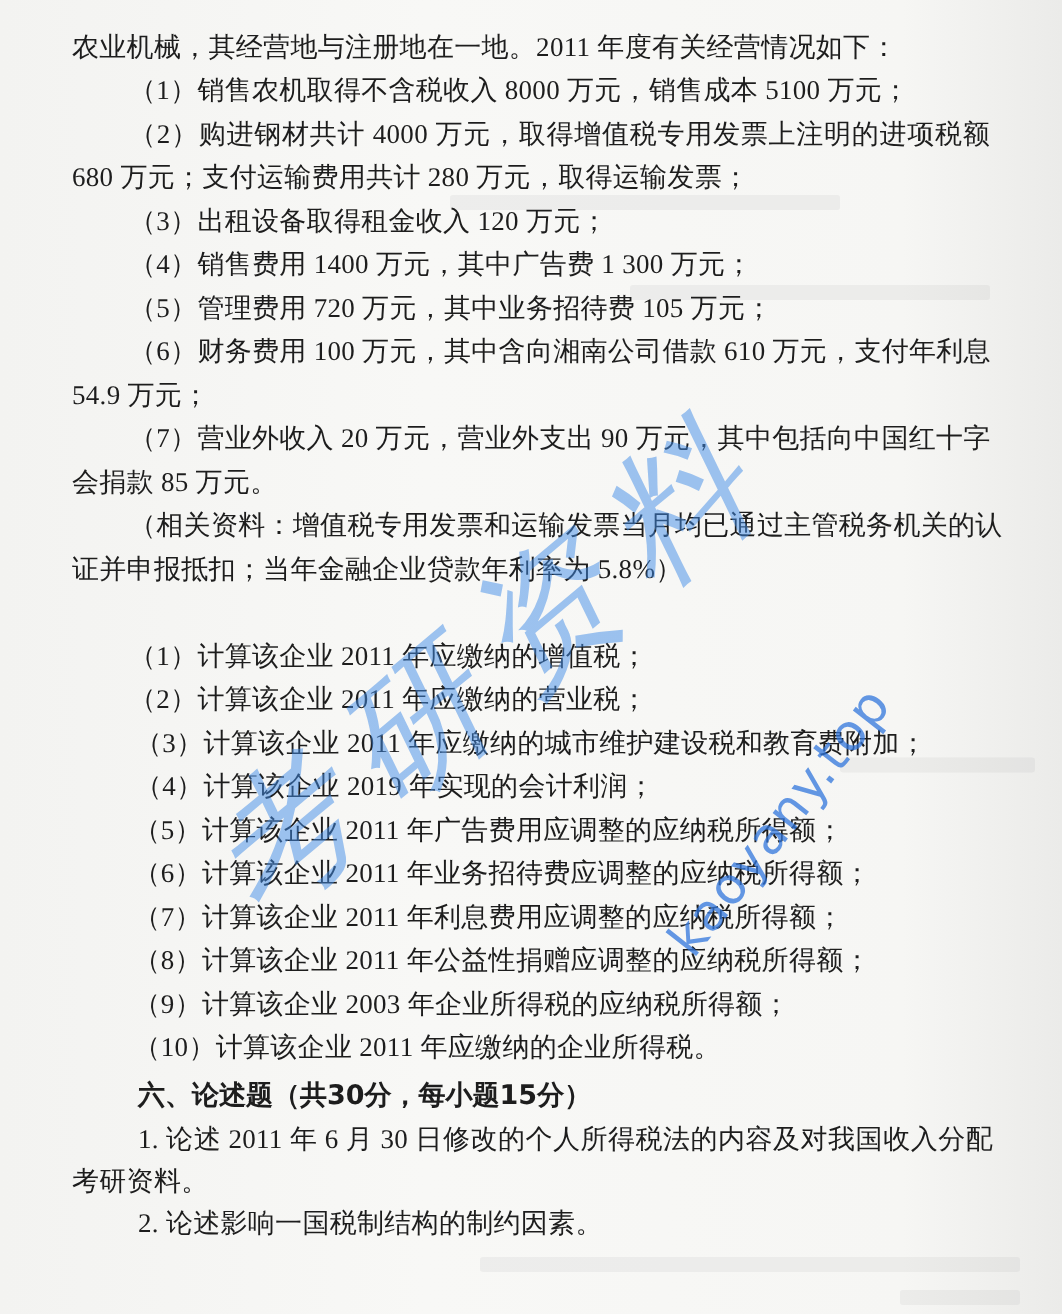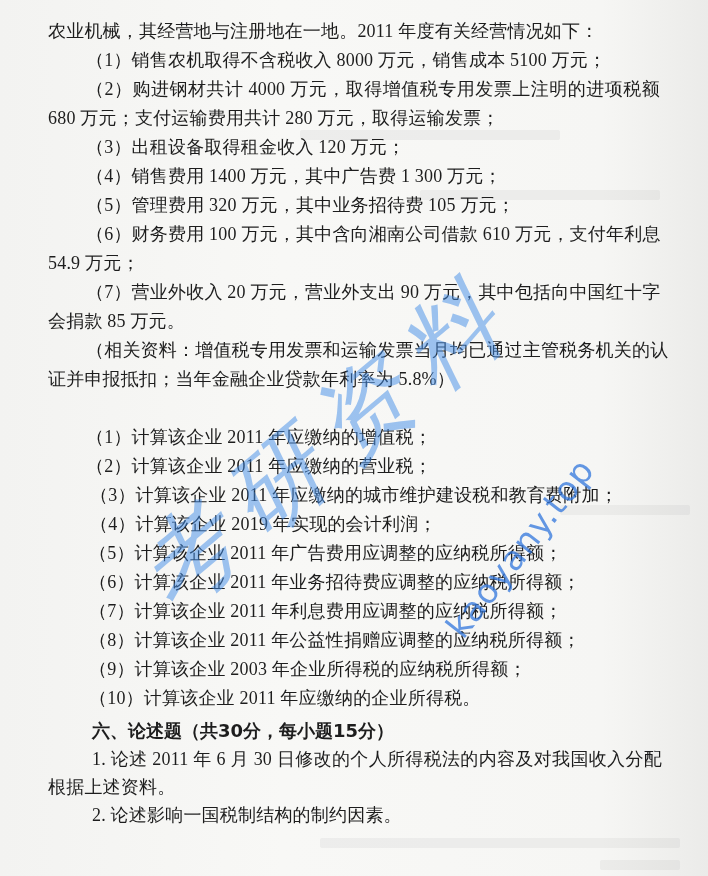--- a/index.html
+++ b/index.html
@@ -88,21 +88,21 @@
   </div>
 
   <div>
     <div class="line" style="left:86px;top:46px;">（1）销售农机取得不含税收入 8000 万元，销售成本 5100  万元；</div>
 
     <div class="line just" style="left:86px;top:75px;">（2）购进钢材共计 4000 万元，取得增值税专用发票上注明的进项税额</div>
     <div class="line" style="left:48px;top:104px;">680 万元；支付运输费用共计 280 万元，取得运输发票；</div>
 
     <div class="line" style="left:86px;top:133px;">（3）出租设备取得租金收入 120 万元；</div>
     <div class="line" style="left:86px;top:162px;">（4）销售费用 1400 万元，其中广告费 1 300 万元；</div>
-    <div class="line" style="left:86px;top:191px;">（5）管理费用 320 万元，其中业务招待费 105 万元；</div>
+    <div class="line" style="left:86px;top:191px;">（5）管理费用 720 万元，其中业务招待费 105 万元；</div>
 
     <div class="line just" style="left:86px;top:220px;">（6）财务费用 100 万元，其中含向湘南公司借款 610 万元，支付年利息</div>
     <div class="line" style="left:48px;top:249px;">54.9 万元；</div>
 
     <div class="line just" style="left:86px;top:278px;">（7）营业外收入 20 万元，营业外支出 90 万元，其中包括向中国红十字</div>
     <div class="line" style="left:48px;top:307px;">会捐款 85 万元。</div>
   </div>
 
   <div>
     <div class="line just" style="left:86px;top:336px;">（相关资料：增值税专用发票和运输发票当月均已通过主管税务机关的认</div>
@@ -120,20 +120,20 @@
     <div class="line" style="left:89px;top:597px;">（7）计算该企业 2011 年利息费用应调整的应纳税所得额；</div>
     <div class="line" style="left:89px;top:626px;">（8）计算该企业 2011 年公益性捐赠应调整的应纳税所得额；</div>
     <div class="line" style="left:89px;top:655px;">（9）计算该企业 2003 年企业所得税的应纳税所得额；</div>
     <div class="line" style="left:89px;top:684px;">（10）计算该企业 2011 年应缴纳的企业所得税。</div>
   </div>
 
   <div>
     <div class="line heading" style="left:92px;top:716px;">六、论述题（共30分，每小题15分）</div>
 
     <div class="line just" style="left:92px;top:745px;width:570px;">1. 论述 2011 年 6 月 30 日修改的个人所得税法的内容及对我国收入分配</div>
-    <div class="line" style="left:48px;top:773px;">根据上述资料。</div>
+    <div class="line" style="left:48px;top:773px;">考研资料。</div>
 
     <div class="line" style="left:92px;top:801px;">2. 论述影响一国税制结构的制约因素。</div>
   </div>
 
   <div class="wm-brush">考研资料</div>
   <div class="wm-site">kaoyany.top</div>
 </div>
 
 </body></html>

